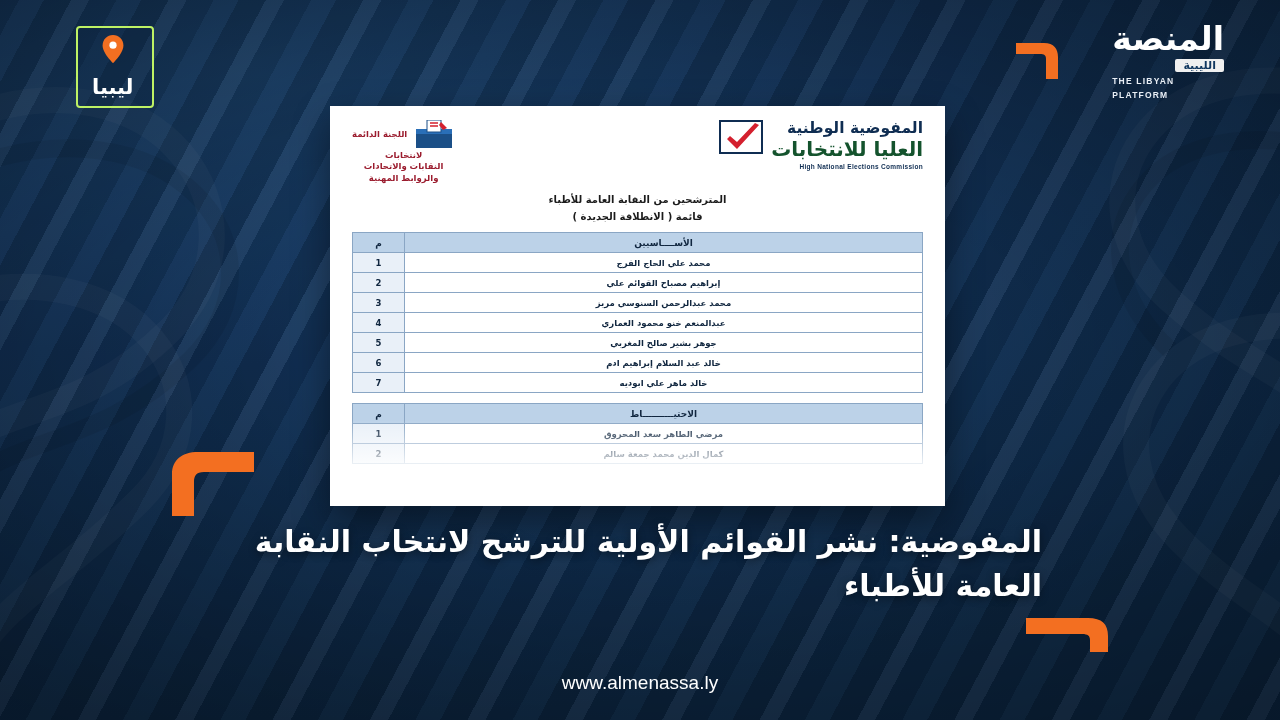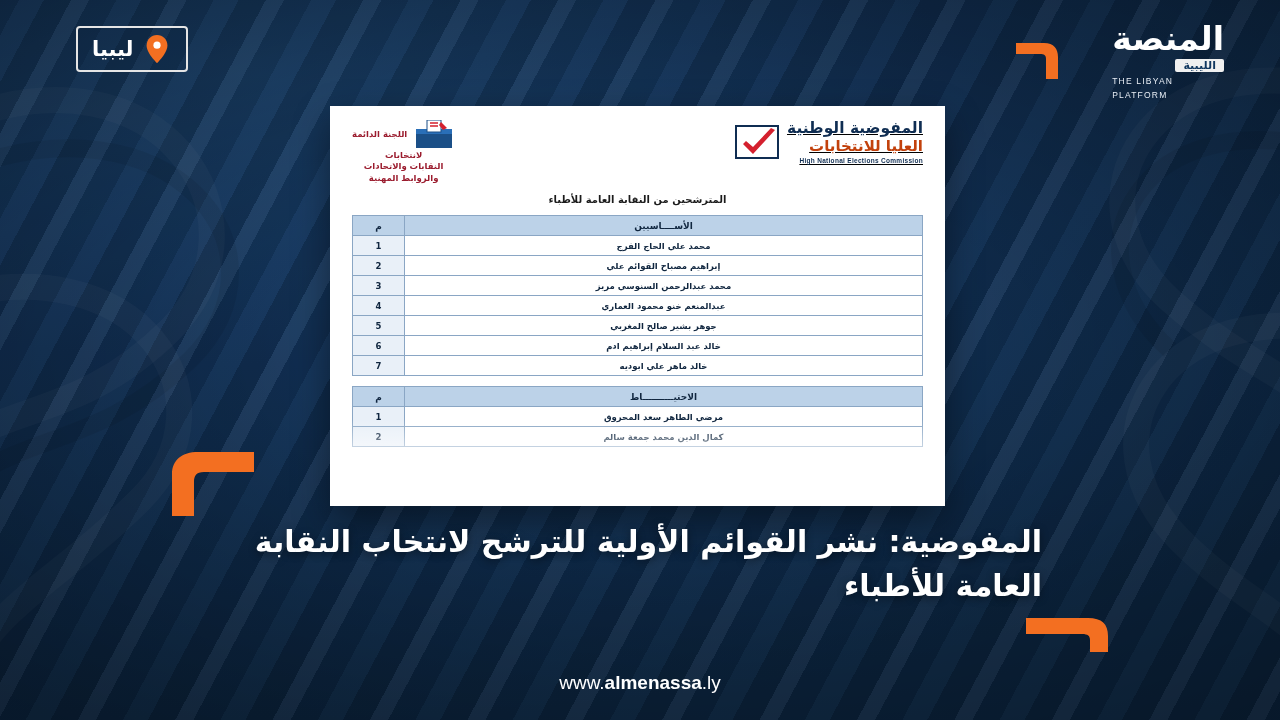--- a/index.html
+++ b/index.html
@@ -42,24 +42,25 @@
   }
   .bg-vignette {
     position: absolute; inset: 0;
     background:
       radial-gradient(75% 65% at 50% 48%, rgba(0,0,0,0) 35%, rgba(0,0,0,0.32) 100%);
   }
   
   .loc-badge {
     position: absolute; top: 26px; left: 76px;
     display: flex; align-items: center; gap: 12px;
-    border: 2px solid #e5e5e5;
+    border: 2px solid #bef264;
     border-radius: 4px;
     padding: 7px 18px 7px 14px;
     background: rgba(11,36,62,0.25);
+    flex-direction: column;
   }
   .loc-pin { width: 22px; height: 28px; display: block; }
   .loc-text {
     color: #ffffff; font-size: 21px; font-weight: 700;
     letter-spacing: .5px;
     font-family: "DejaVu Sans", sans-serif;
   }
   
   .brand {
     position: absolute; top: 22px; right: 56px;
@@ -75,21 +76,21 @@
   }
   .brand-ar-sub {
     display: inline-block;
     background: #f0f0f0; color: #11375f;
     font-size: 11px; font-weight: 700;
     padding: 1px 8px; border-radius: 2px;
     margin-top: 4px;
   }
   .brand-en {
     display: block;
-    color: #e8eef5; font-size: 8.5px; font-weight: 400;
+    color: #e8eef5; font-size: 8.5px; font-weight: 700;
     letter-spacing: 1.2px; margin-top: 5px;
     font-family: "Liberation Sans", sans-serif;
     direction: ltr; text-align: left;
   }
   .brand-mark { width: 52px; height: 52px; }
   
   .bracket-left { position: absolute; left: 168px; top: 448px; }
   .bracket-right { position: absolute; left: 1026px; top: 614px; }
   
   .doc-card {
@@ -99,27 +100,26 @@
     background: #ffffff;
     box-shadow: 0 14px 34px rgba(0,0,0,0.42);
     overflow: hidden;
     direction: rtl;
   }
   .doc-inner { padding: 14px 22px 0 22px; }
   .doc-head {
     display: flex; align-items: flex-start; justify-content: space-between;
   }
   .hnec {
-    display: flex; align-items: center; gap: 8px;
+    display: flex; align-items: flex-start; gap: 8px;
     direction: rtl;
-    text-decoration: underline;
   }
   .hnec-txt { text-align: right; line-height: 1.15; }
   .hnec-l1 { font-size: 15.5px; font-weight: 700; color: #0f2d52; display:block; }
-  .hnec-l2 { font-size: 15px; font-weight: 700; color: #c2410c; display:block; }
+  .hnec-l2 { font-size: 20px; font-weight: 700; color: #14532d; display:block; }
   .hnec-l3 {
     font-size: 6.5px; font-weight: 700; color: #0f2d52;
     letter-spacing: .3px; direction: ltr; text-align: right;
     font-family: "Liberation Sans", sans-serif; display:block; margin-top: 2px;
   }
   .hnec-box {
     width: 44px; height: 34px; border: 2px solid #0f2d52;
     position: relative; background: #fff;
   }
   .hnec-box svg { position: absolute; left: 4px; top: 1px; }
@@ -184,21 +184,21 @@
     font-family: "DejaVu Sans", sans-serif;
   }
   
   .footer-url {
     position: absolute; left: 0; right: 0; bottom: 26px;
     text-align: center; color: #ffffff;
     font-size: 19px;
     direction: ltr;
     font-family: "Liberation Sans", sans-serif;
   }
-  .footer-url b { font-weight: 700; }
+  .footer-url b { font-weight: 400; }
 </style>
 </head>
 <body>
 
 <div id="stage">
 
   <div class="bg-base"></div>
   <div class="bg-stripes"></div>
   <svg class="bg-curves" viewBox="0 0 1280 720" preserveAspectRatio="none">
     <g fill="none" stroke="rgba(255,255,255,0.06)" stroke-width="26">
@@ -271,20 +271,21 @@
             <span class="perm-l">اللجنة الدائمة</span>
           </div>
           <span class="perm-l">لانتخابات</span>
           <span class="perm-l">النقابات والاتحادات</span>
           <span class="perm-l">والروابط المهنية</span>
         </div>
       </div>
 
       <div class="doc-title-wrap">
         <span class="doc-title">المترشحين من النقابة العامة للأطباء</span>
+        <span class="doc-subtitle">قائمة  ( الانطلاقة الجديدة )</span>
       </div>
 
       <table class="doc-table">
         <thead>
           <tr>
             <th>الأســــاسيين</th>
             <th class="num">م</th>
           </tr>
         </thead>
         <tbody>

